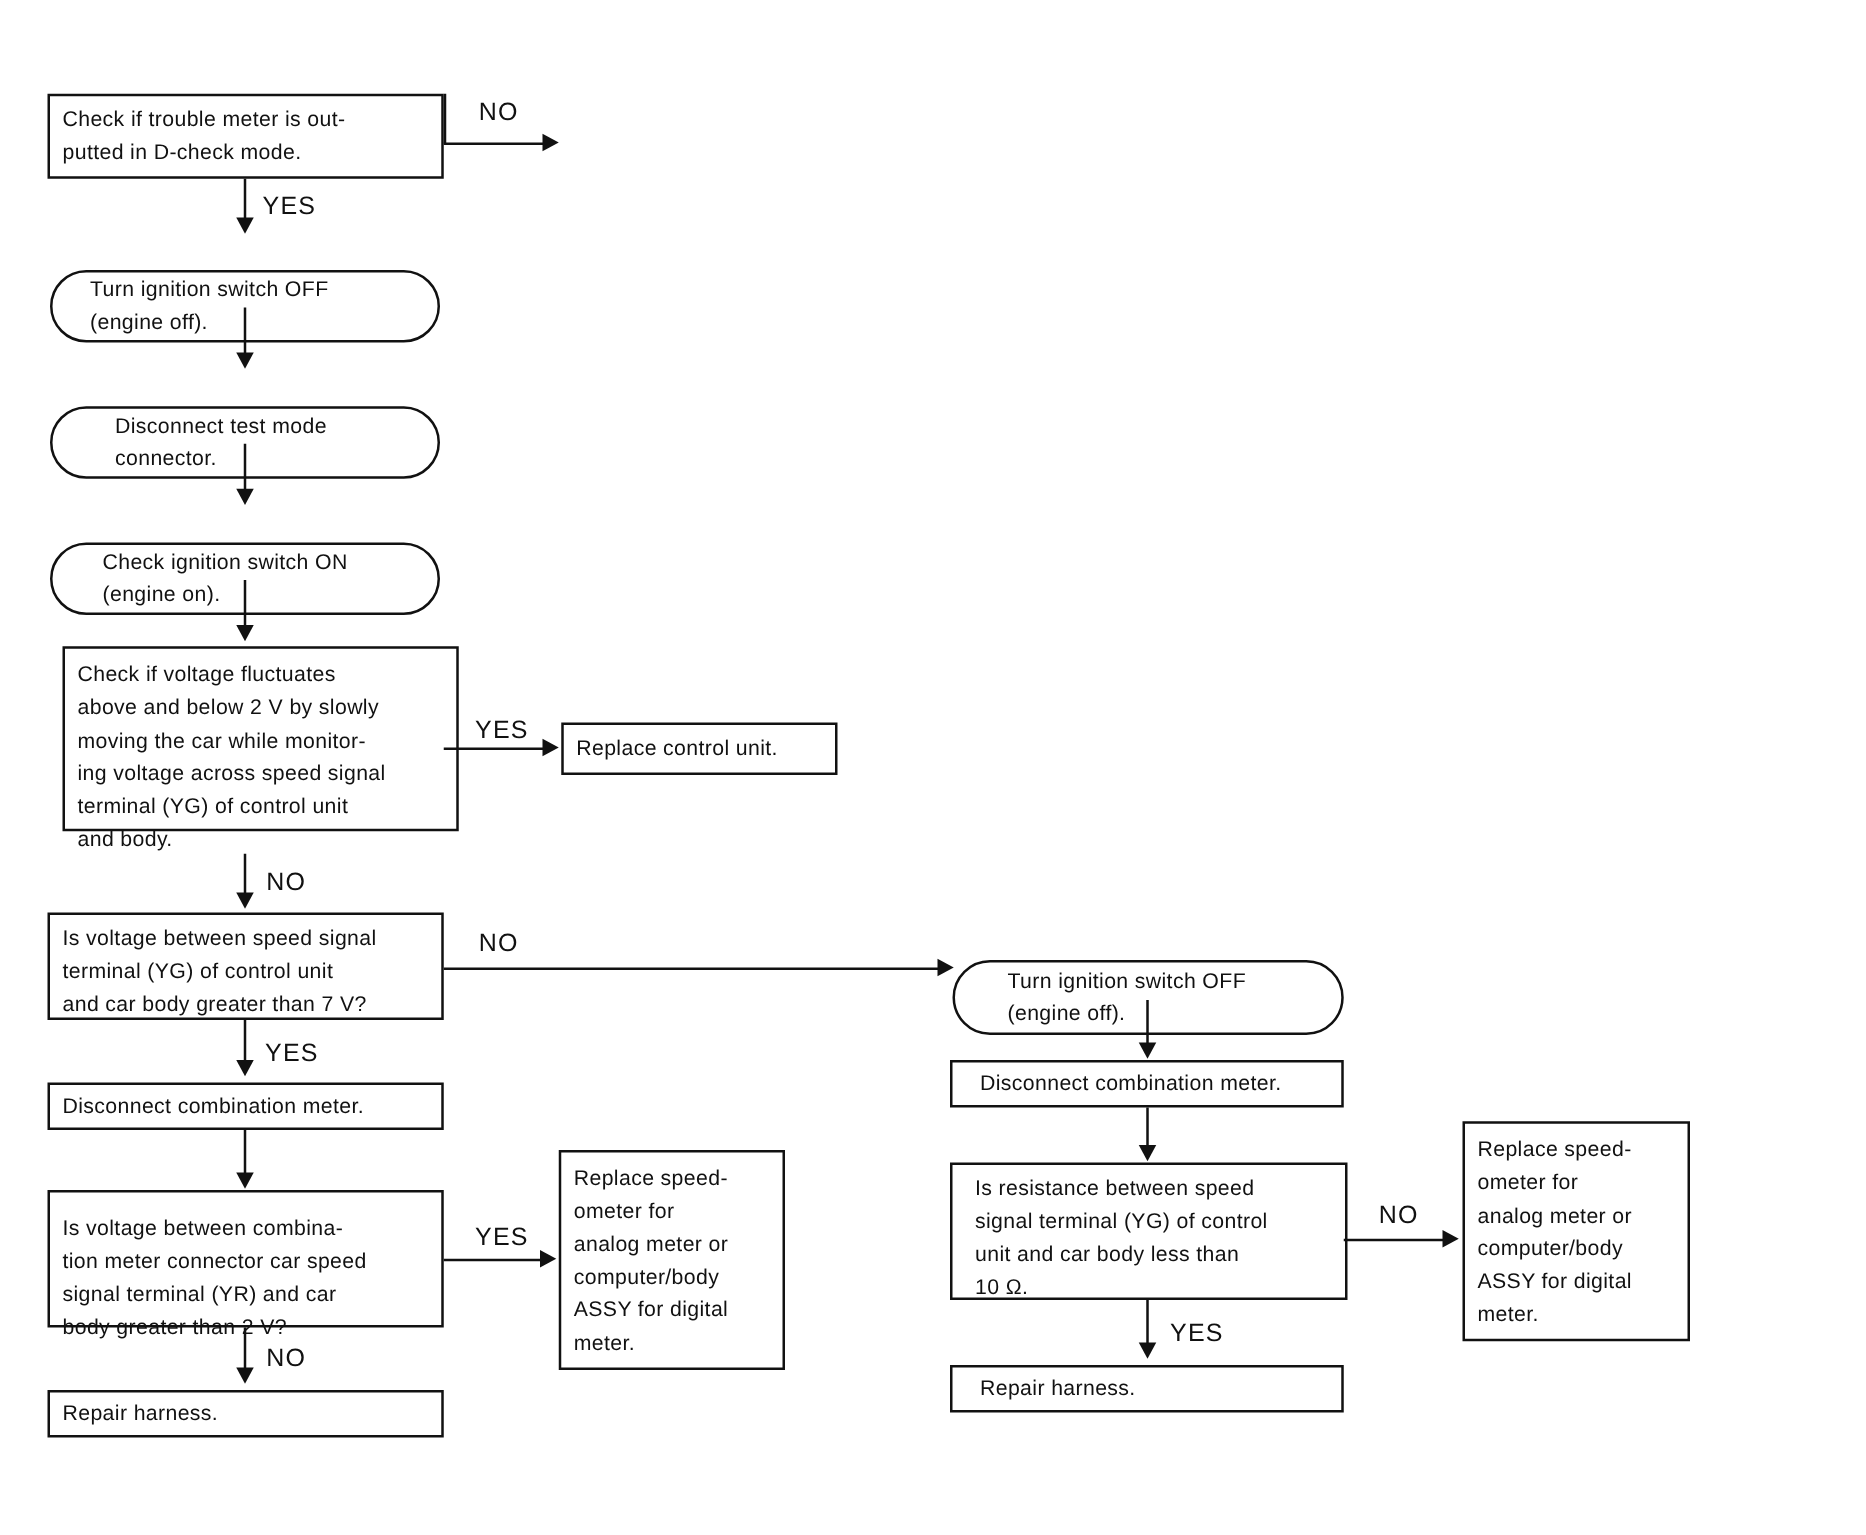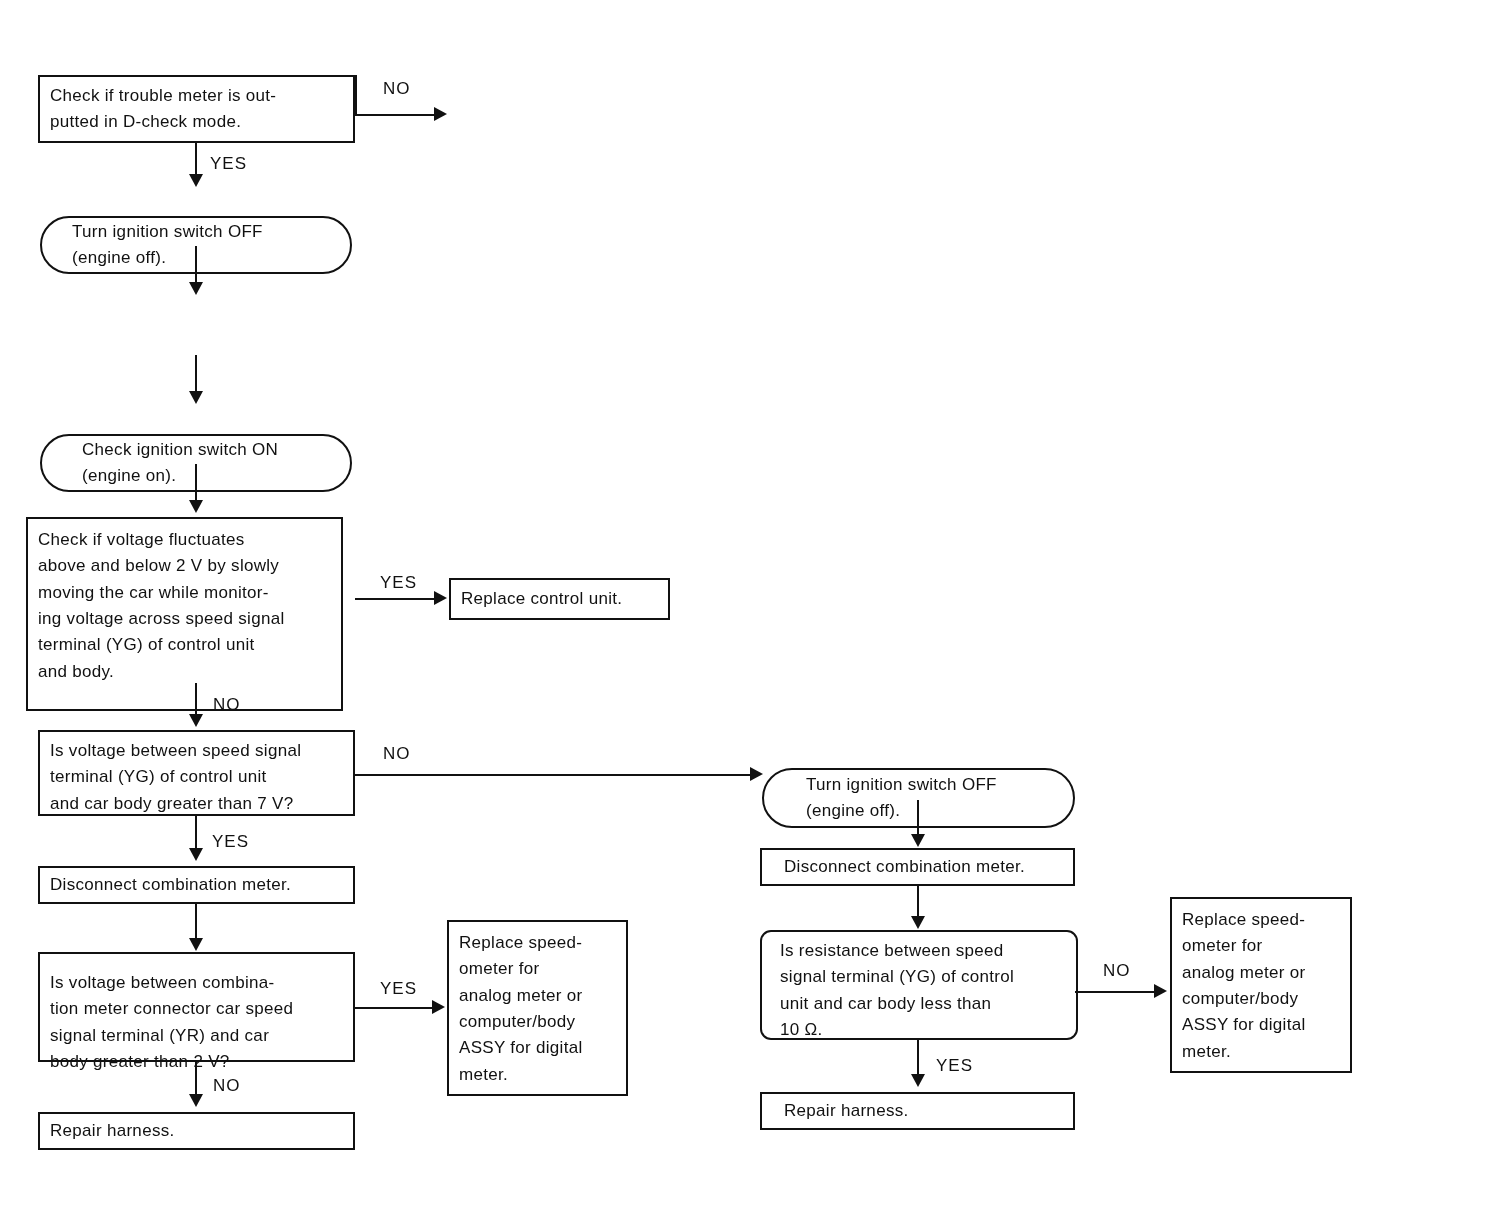--- a/index.html
+++ b/index.html
@@ -32,21 +32,21 @@
   }
   .node .txt {
     display: block;
     font-size: 17px;
     line-height: 1.55;
     letter-spacing: 0.3px;
     white-space: pre-line;
   }
   .label {
     position: absolute;
-    font-size: 17px;
+    font-size: 20px;
     letter-spacing: 1px;
     line-height: 1;
     color: #111111;
     white-space: nowrap;
   }
   .vline {
     position: absolute;
     width: 2px;
     background: #111111;
   }
@@ -93,33 +93,37 @@
   <div class="label" style="left:210px; top:155px;">YES</div>
 
   <div class="node round" style="left:40px; top:188px; width:312px; height:58px; padding-left:30px;">
     <span class="txt">Turn ignition switch OFF
 (engine off).</span>
   </div>
 
   <div class="vline" style="left:195px; top:246px; height:38px;"></div>
   <div class="arrow-down" style="left:189px; top:282px;"></div>
 
+  <div class="node round" style="left:40px; top:297px; width:312px; height:58px; padding-left:50px;">
+    <span class="txt">Disconnect test mode
+connector.</span>
+  </div>
 
   <div class="vline" style="left:195px; top:355px; height:38px;"></div>
   <div class="arrow-down" style="left:189px; top:391px;"></div>
 
   <div class="node round" style="left:40px; top:406px; width:312px; height:58px; padding-left:40px;">
     <span class="txt">Check ignition switch ON
 (engine on).</span>
   </div>
 
   <div class="vline" style="left:195px; top:464px; height:38px;"></div>
   <div class="arrow-down" style="left:189px; top:500px;"></div>
 
-  <div class="node" style="left:26px; top:517px; width:317px; height:194px; align-items:flex-start; padding-top:8px;">
+  <div class="node" style="left:50px; top:517px; width:317px; height:148px; align-items:flex-start; padding-top:8px;">
     <span class="txt">Check if voltage fluctuates
 above and below 2 V by slowly
 moving the car while monitor-
 ing voltage across speed signal
 terminal (YG) of control unit
 and body.</span>
   </div>
 
   <div class="label" style="left:380px; top:574px;">YES</div>
   <div class="hline" style="left:355px; top:598px; width:80px;"></div>
@@ -190,21 +194,21 @@
   <div class="vline" style="left:917px; top:800px; height:36px;"></div>
   <div class="arrow-down" style="left:911px; top:834px;"></div>
 
   <div class="node" style="left:760px; top:848px; width:315px; height:38px;">
     <span class="txt" style="margin-left:12px;">Disconnect combination meter.</span>
   </div>
 
   <div class="vline" style="left:917px; top:886px; height:32px;"></div>
   <div class="arrow-down" style="left:911px; top:916px;"></div>
 
-  <div class="node" style="left:760px; top:930px; width:318px; height:110px; align-items:flex-start; padding-top:6px; padding-left:18px;border-radius:11px;">
+  <div class="node" style="left:760px; top:930px; width:318px; height:110px; align-items:flex-start; padding-top:6px; padding-left:18px;">
     <span class="txt">Is resistance between speed
 signal terminal (YG) of control
 unit and car body less than
 10 Ω.</span>
   </div>
 
   <div class="label" style="left:1103px; top:962px;">NO</div>
   <div class="hline" style="left:1075px; top:991px; width:80px;"></div>
   <div class="arrow-right" style="left:1154px; top:984px;"></div>
 

